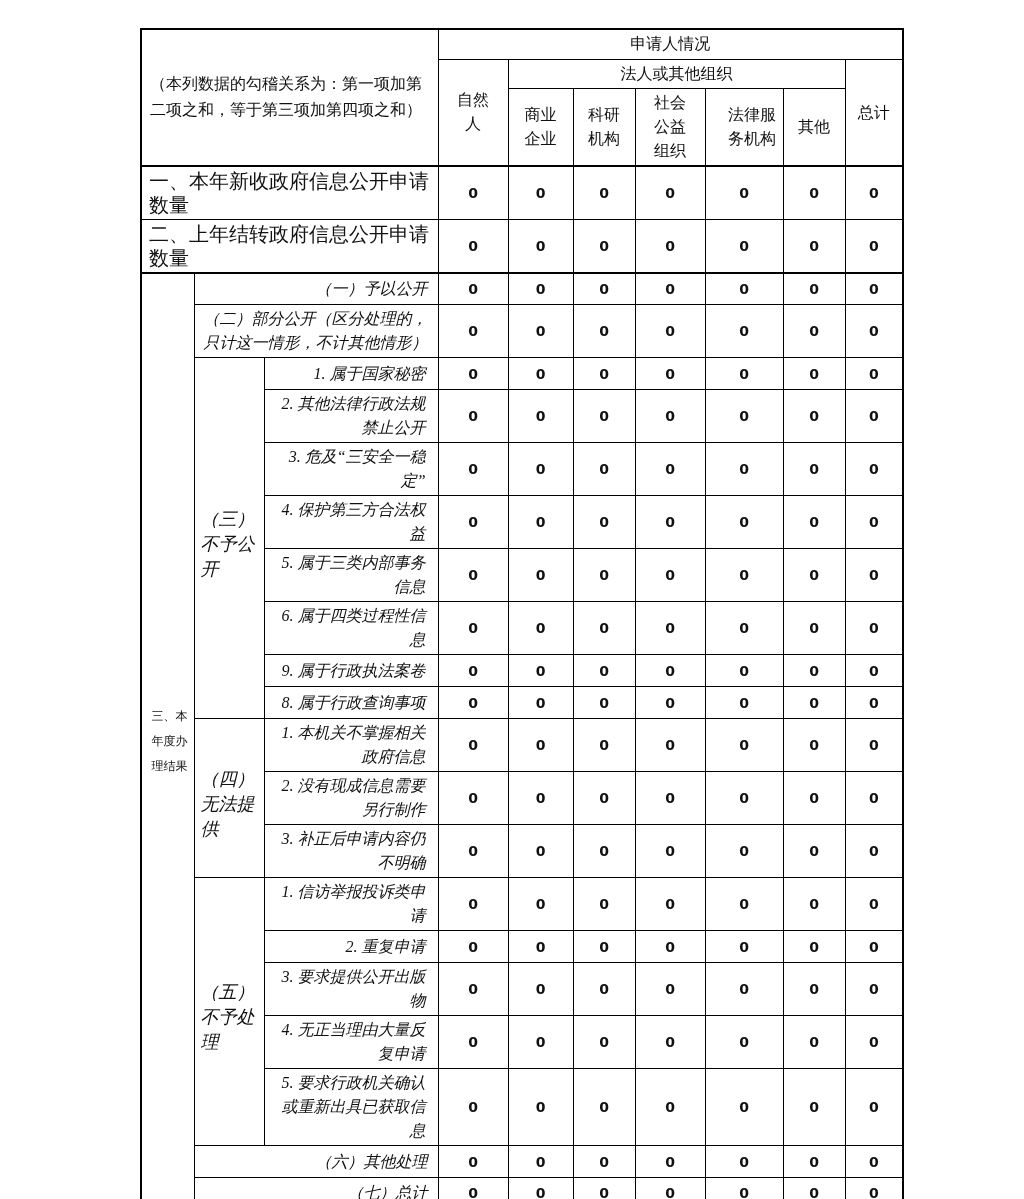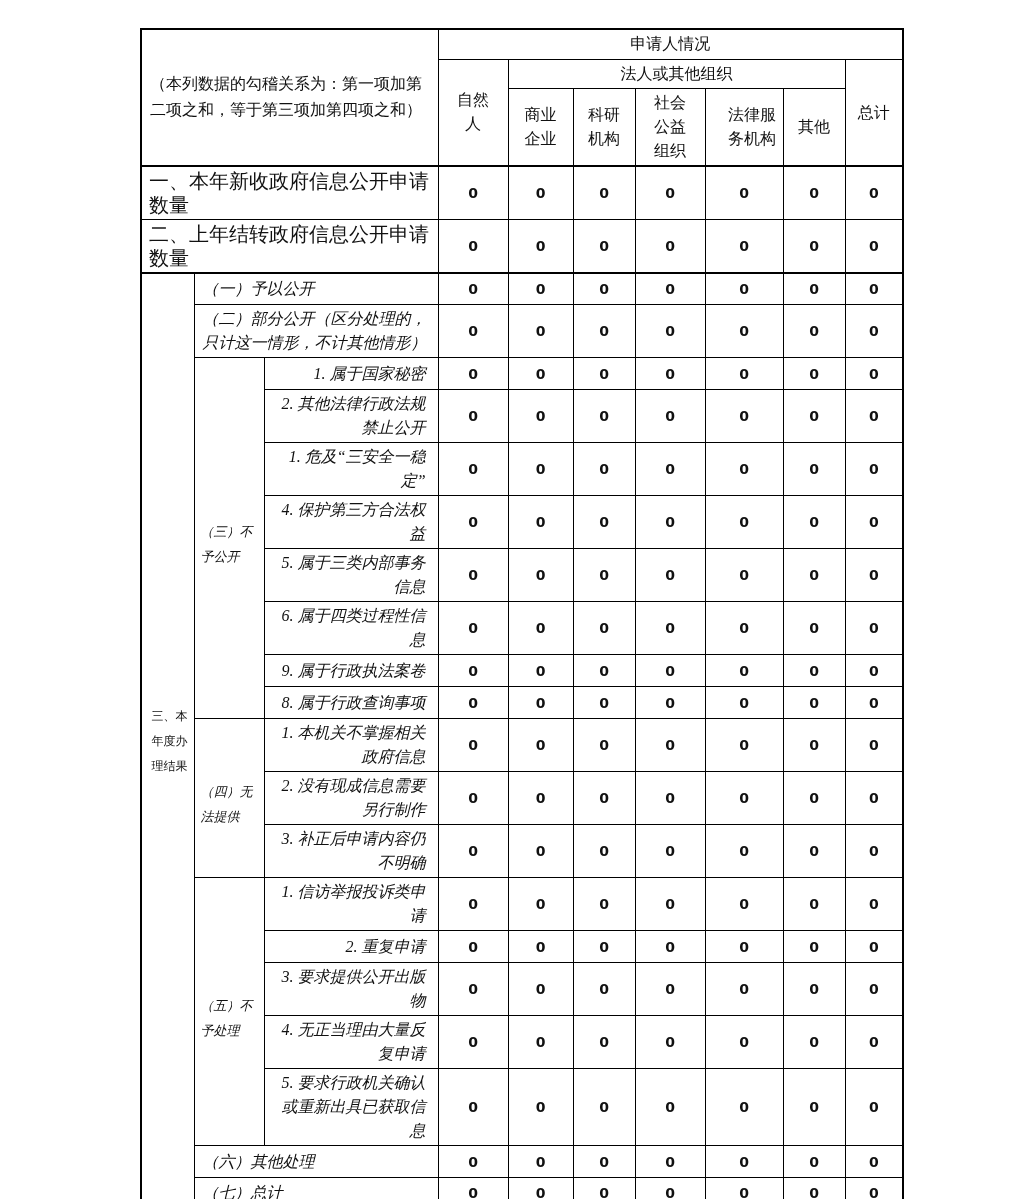--- a/index.html
+++ b/index.html
@@ -71,39 +71,39 @@
     line-height: 24px;
     text-align: left;
   }
   .kai {
     font-style: italic;
   }
   .label-sub {
     font-size: 16px;
     padding: 2px 10px 2px 8px;
     line-height: 24px;
-    text-align: left;
+    text-align: right;
     word-break: break-word;
     margin-left: 32px;
   }
   .label-item {
     font-size: 16px;
     padding: 2px 12px 2px 8px;
     line-height: 24px;
     text-align: right;
   }
   .colA {
     font-size: 12px;
     text-align: right;
     padding: 20px 6px;
     line-height: 25px;
     word-break: break-all;
   }
   .colB {
-    font-size: 13px;
+    font-size: 18px;
     text-align: left;
     padding: 14px 3px 2px 6px;
     line-height: 25px;
     word-break: break-all;
   }
   .num {
     text-align: center;
     font-family: "DejaVu Sans", sans-serif;
     font-weight: bold;
     font-size: 14px;
@@ -221,21 +221,21 @@
           <td class="label-item kai">2. 其他法律行政法规禁止公开</td>
           <td class="num">0</td>
           <td class="num">0</td>
           <td class="num">0</td>
           <td class="num">0</td>
           <td class="num">0</td>
           <td class="num">0</td>
           <td class="num">0</td>
         </tr>
         <tr class="h2">
-          <td class="label-item kai">1. 危及“三安全一稳定”</td>
+          <td class="label-item kai">3. 危及“三安全一稳定”</td>
           <td class="num">0</td>
           <td class="num">0</td>
           <td class="num">0</td>
           <td class="num">0</td>
           <td class="num">0</td>
           <td class="num">0</td>
           <td class="num">0</td>
         </tr>
         <tr class="h2">
           <td class="label-item kai">4. 保护第三方合法权益</td>

